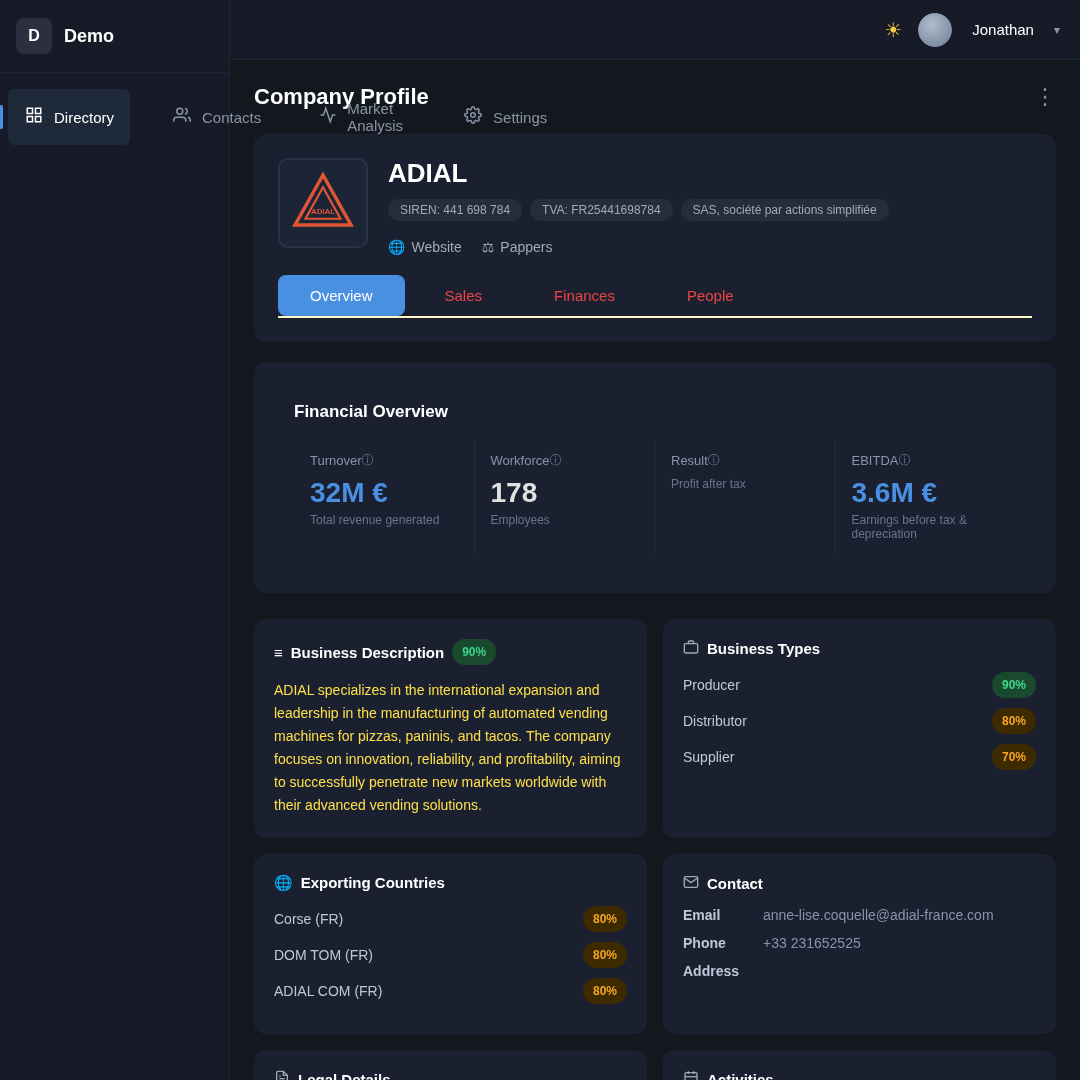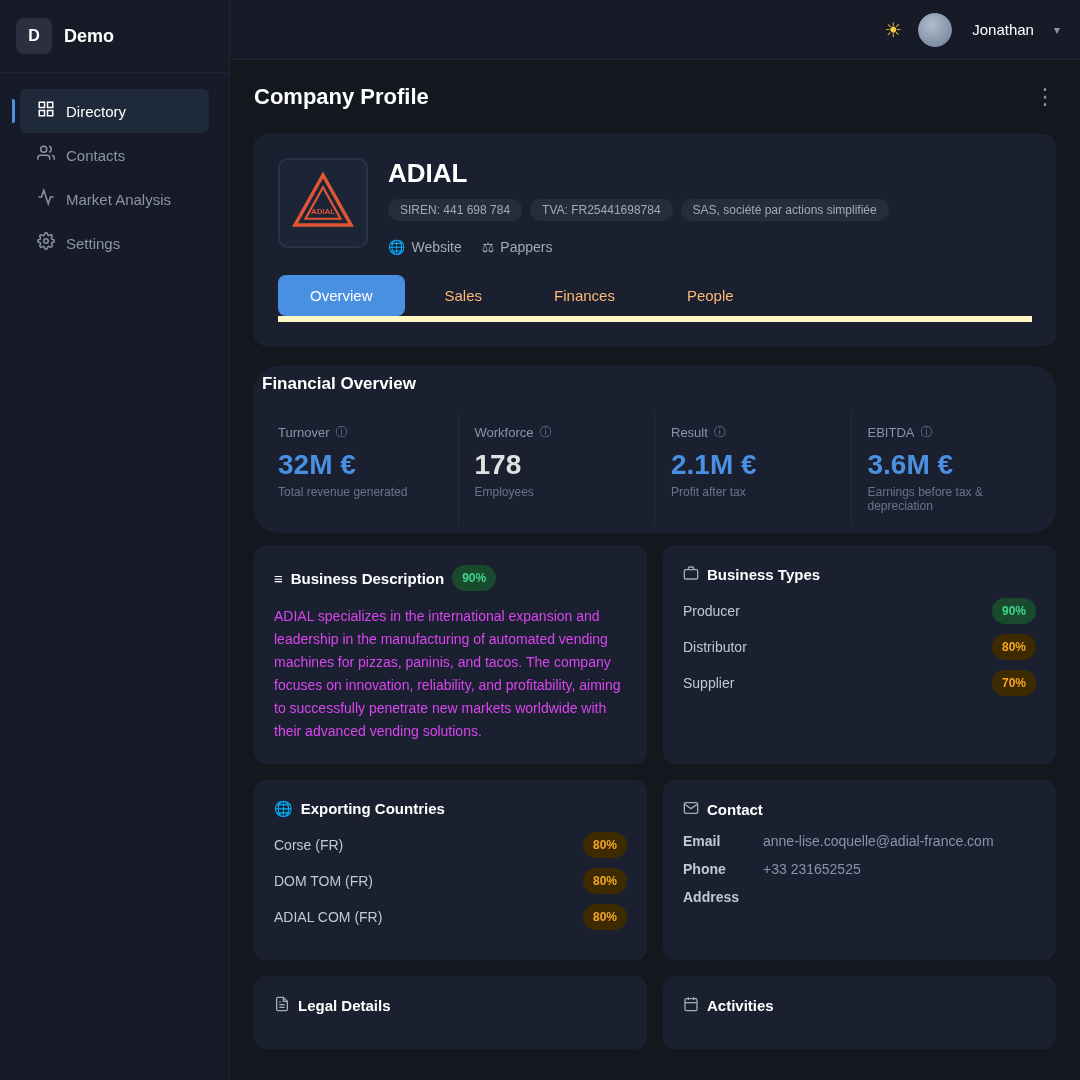--- a/index.html
+++ b/index.html
@@ -41,24 +41,24 @@
       font-weight: 700;
       font-size: 16px;
       color: #fff;
     }
     .sidebar-title {
       font-size: 18px;
       font-weight: 600;
       color: #fff;
     }
     .sidebar-nav {
-      padding: 16px 12px;
-      display: flex;
-      flex-direction: column;
-      gap: 0;
+      padding: 16px 0;
+      display: flex;
+      flex-direction: row;
+      gap: 10px;
     }
     .nav-item {
       display: flex;
       align-items: center;
       gap: 10px;
       padding: 11px 16px;
       cursor: pointer;
       border-radius: 6px;
       margin: 0 8px;
       color: #8a94a6;
@@ -226,37 +226,37 @@
     
     .tabs {
       display: flex;
       gap: 0;
       margin-bottom: 20px;
       border-bottom: 1px solid #1e2535;
       padding-bottom: 0;
     }
     .tab {
       padding: 12px 32px;
-      color: #fdba74;
+      color: #ef4444;
       font-size: 15px;
       cursor: pointer;
       border-radius: 8px 8px 0 0;
     }
     .tab.active {
       background: #4a90e2;
       color: #fff;
       border-radius: 8px;
     }
 
     
     .section-card {
       background: #1a2030;
-      border-radius: 24px;
-      padding: 8px;
-      margin-bottom: 12px;
+      border-radius: 12px;
+      padding: 40px;
+      margin-bottom: 26px;
     }
     .section-title {
       font-size: 17px;
       font-weight: 600;
       color: #fff;
       margin-bottom: 18px;
     }
     .financial-grid {
       display: grid;
       grid-template-columns: repeat(4, 1fr);
@@ -267,21 +267,21 @@
       border-right: 1px solid #252d3d;
     }
     .financial-item:last-child {
       border-right: none;
     }
     .financial-label {
       font-size: 13px;
       color: #8a94a6;
       display: flex;
       align-items: center;
-      gap: 6px;
+      gap: 0;
       margin-bottom: 8px;
     }
     .financial-value {
       font-size: 28px;
       font-weight: 700;
       color: #4a90e2;
       margin-bottom: 4px;
     }
     .financial-desc {
       font-size: 12px;
@@ -304,21 +304,21 @@
       font-size: 15px;
       font-weight: 600;
       color: #fff;
       display: flex;
       align-items: center;
       gap: 8px;
       margin-bottom: 14px;
     }
     .card-text {
       font-size: 14px;
-      color: #d946ef;
+      color: #fde047;
       line-height: 1.65;
     }
 
     
     .conf-badge {
       padding: 6px 10px;
       border-radius: 20px;
       font-size: 12px;
       font-weight: 600;
     }
@@ -482,21 +482,21 @@
               <span>Website</span>
             </a>
             <a class="link">
               <span>⚖</span>
               <span>Pappers</span>
             </a>
           </div>
         </div>
       </div>
 
-      <div style="margin-top:20px; border-bottom: 6px solid #fef9c3; margin-bottom: 0;">
+      <div style="margin-top:20px; border-bottom: 2px solid #fef9c3; margin-bottom: 0;">
         <div class="tabs" style="border-bottom:none; margin-bottom:0; gap:8px;">
           <div class="tab active">Overview</div>
           <div class="tab">Sales</div>
           <div class="tab">Finances</div>
           <div class="tab">People</div>
         </div>
       </div>
     </div>
 
     <div class="section-card">
@@ -516,21 +516,20 @@
             <span class="info-icon">ⓘ</span>
           </div>
           <div class="financial-value" style="color:#e0e0e0;">178</div>
           <div class="financial-desc">Employees</div>
         </div>
         <div class="financial-item">
           <div class="financial-label">
             <span>Result</span>
             <span class="info-icon">ⓘ</span>
           </div>
-          <div class="financial-value">2.1M €</div>
           <div class="financial-desc">Profit after tax</div>
         </div>
         <div class="financial-item">
           <div class="financial-label">
             <span>EBITDA</span>
             <span class="info-icon">ⓘ</span>
           </div>
           <div class="financial-value">3.6M €</div>
           <div class="financial-desc">Earnings before tax &amp; depreciation</div>
         </div>

